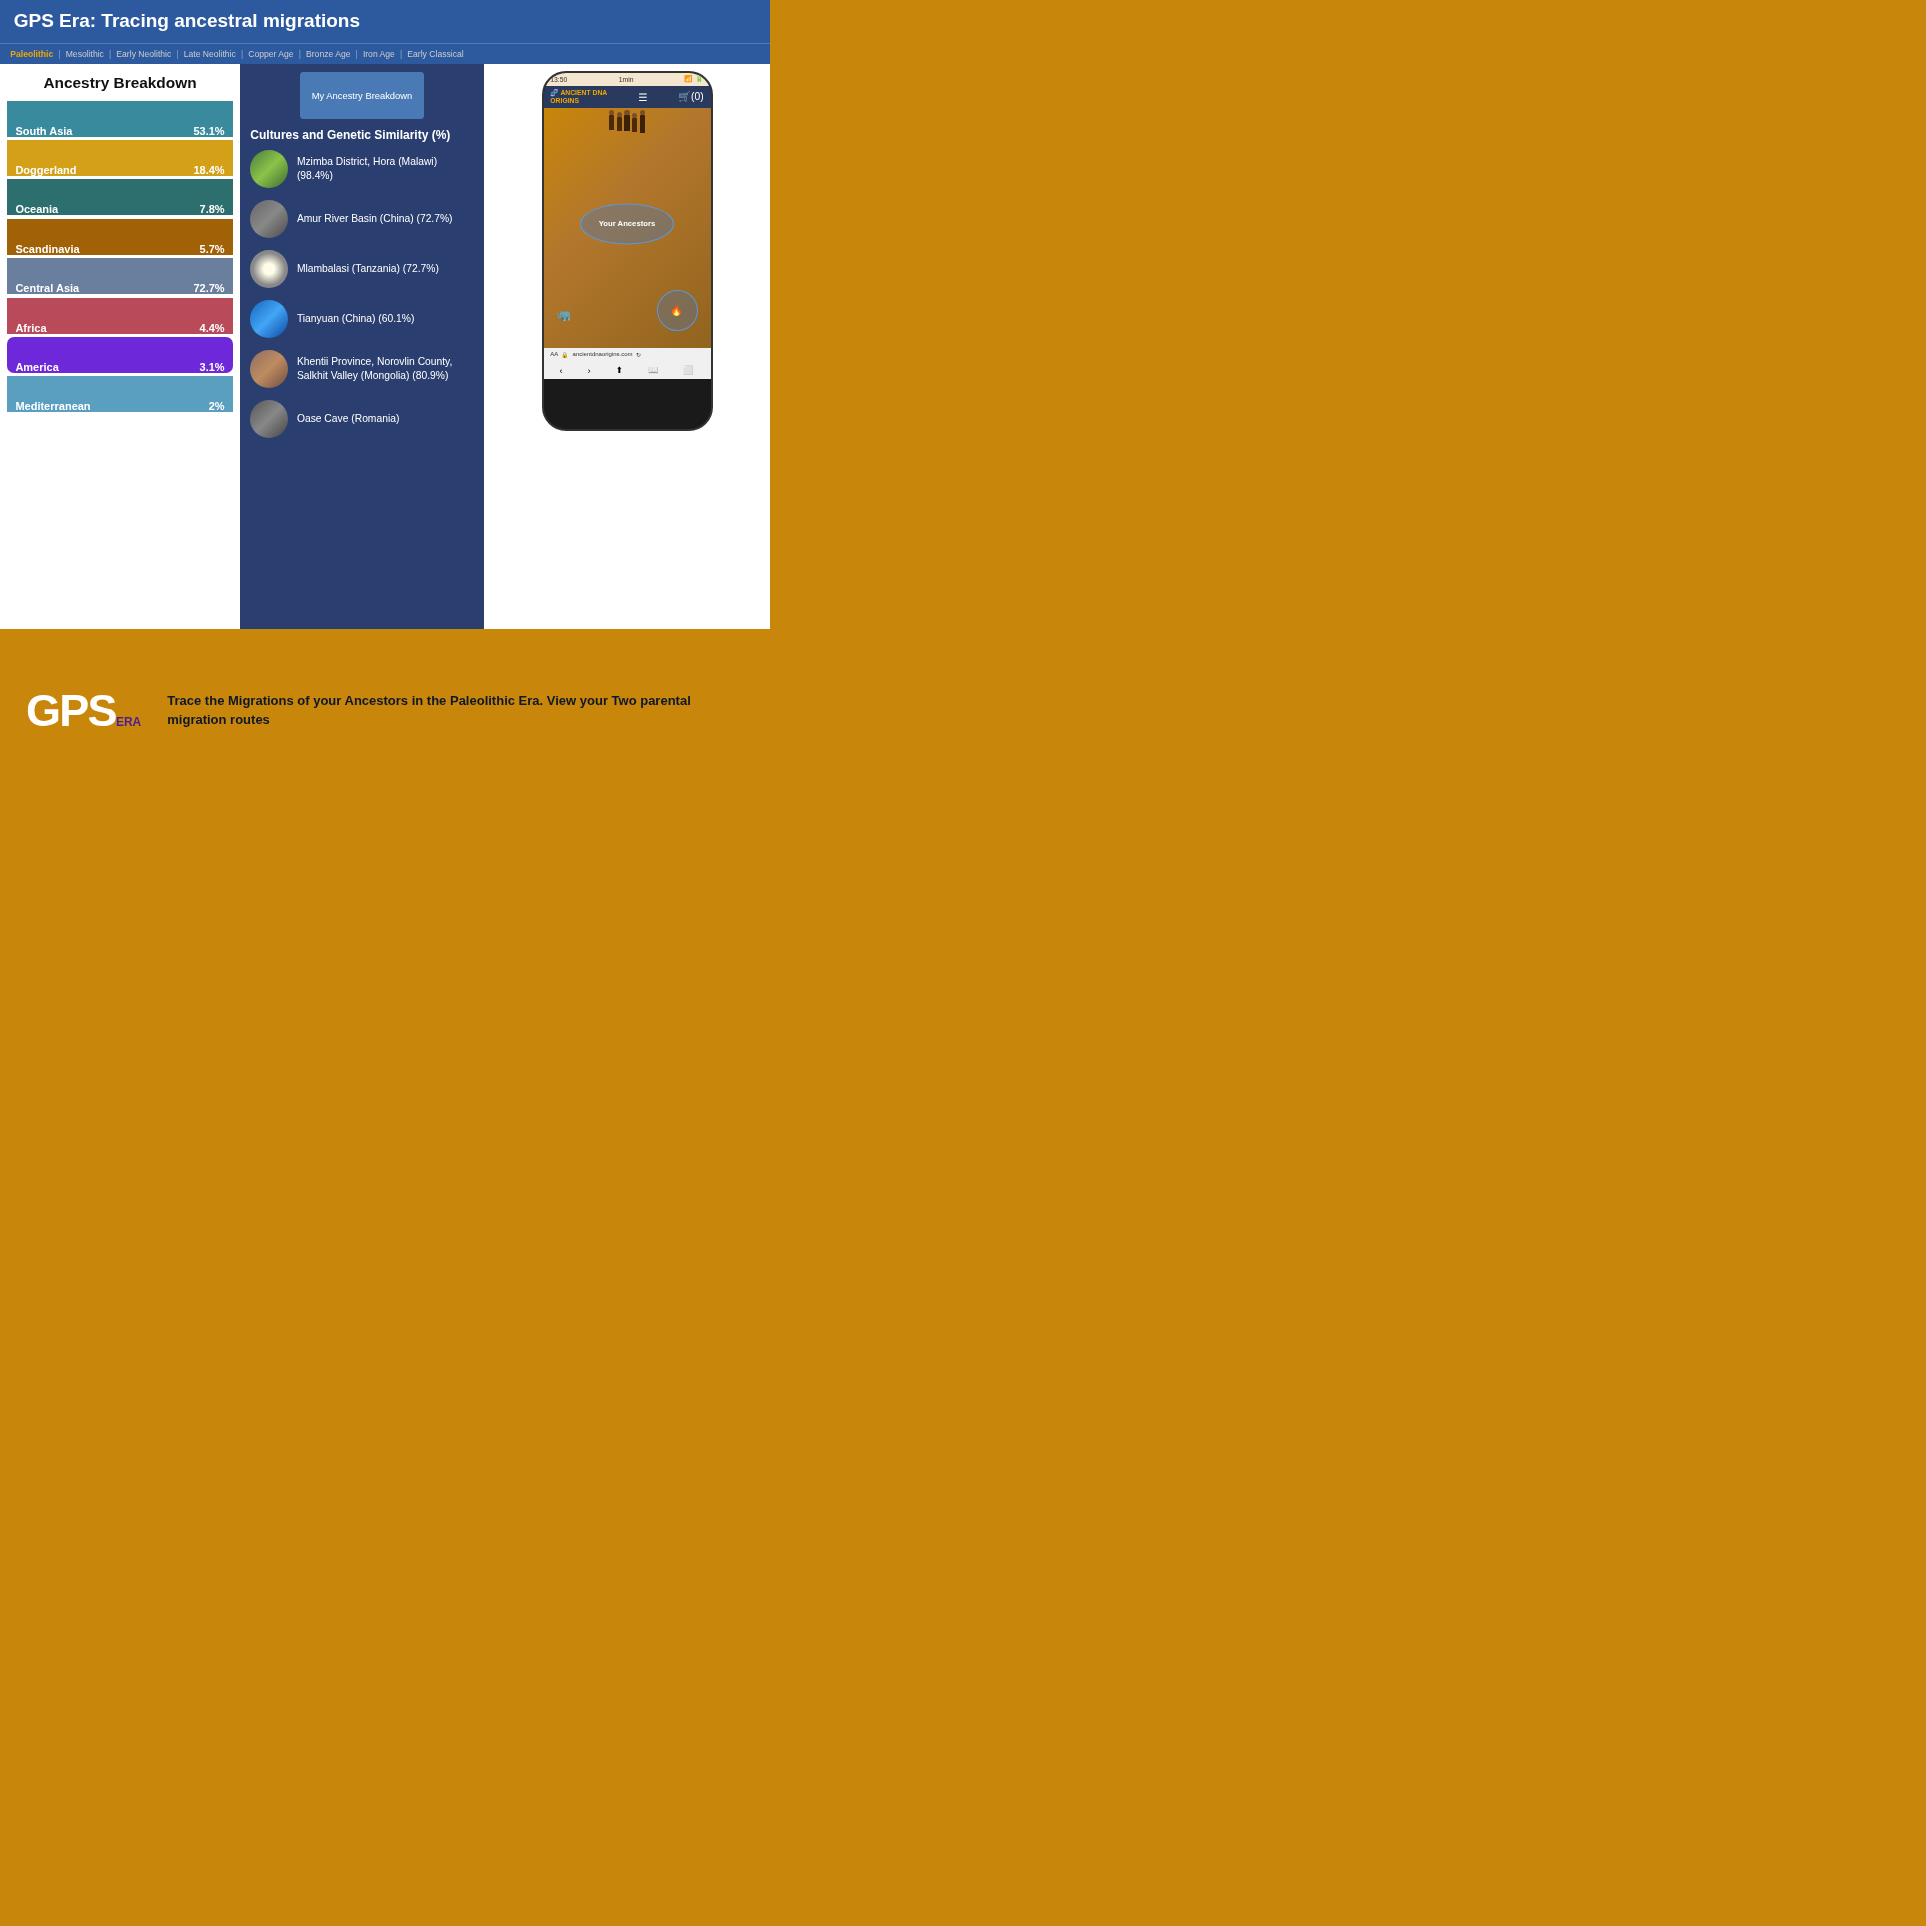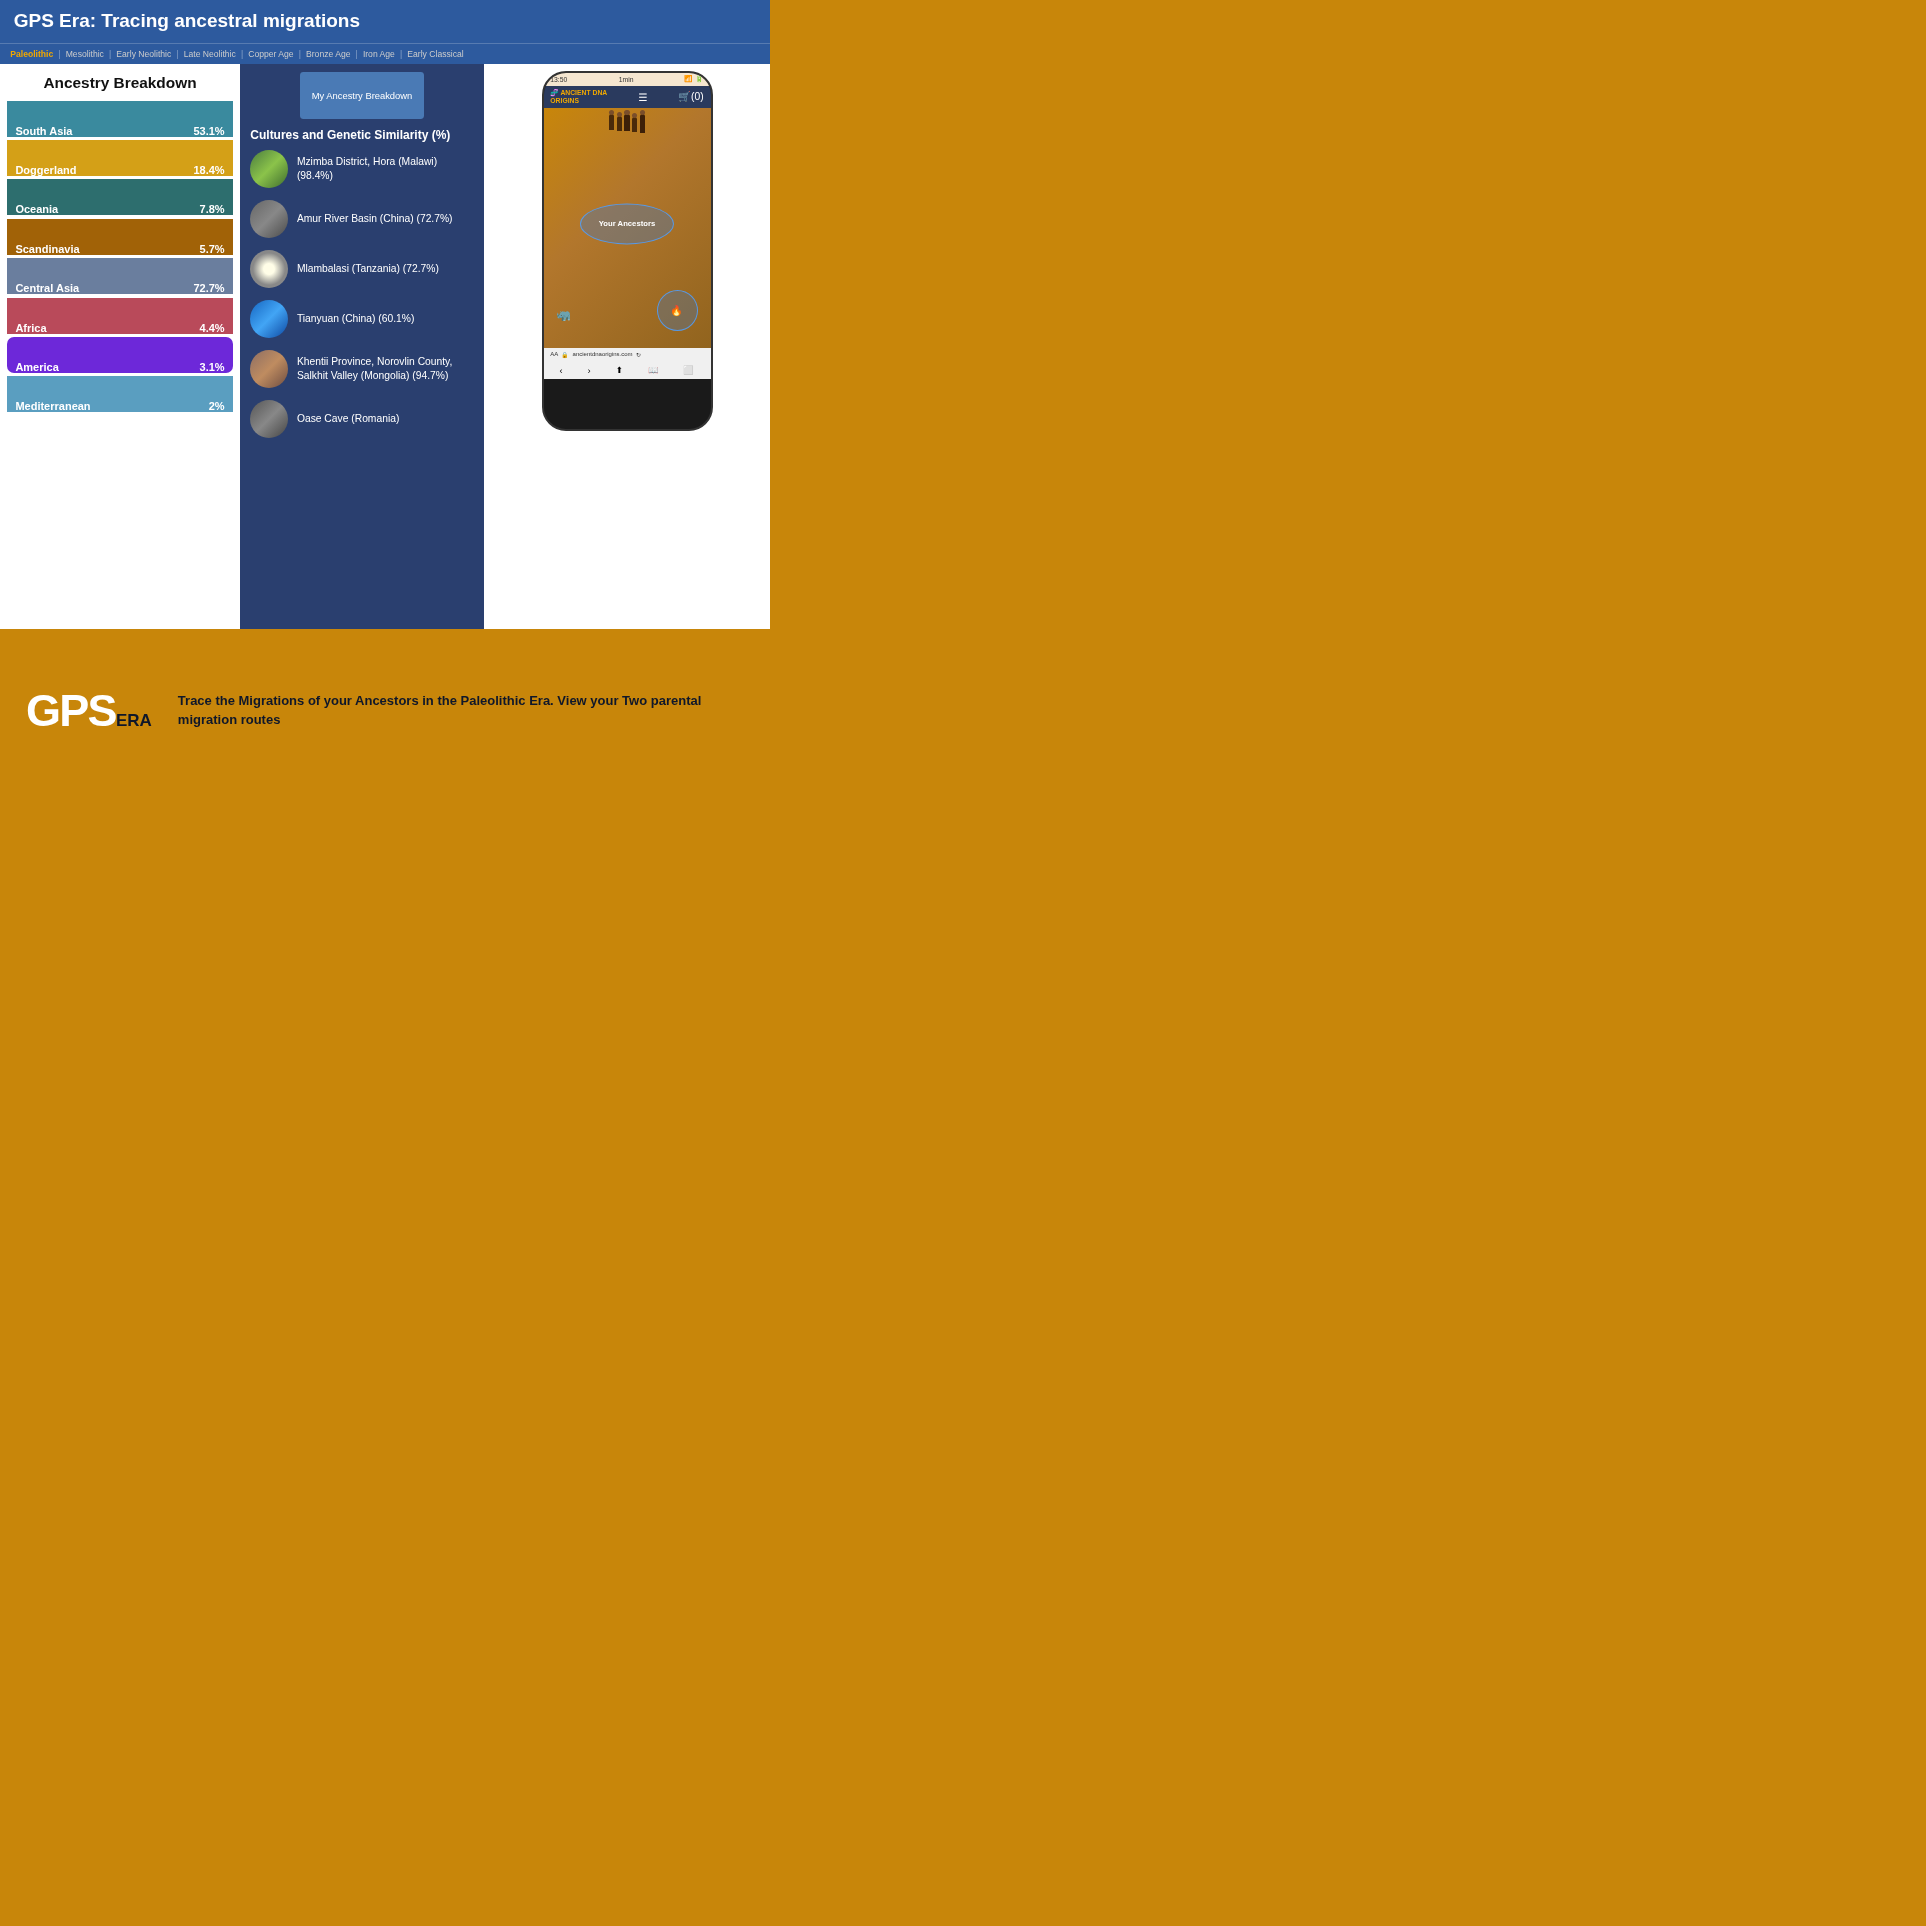--- a/index.html
+++ b/index.html
@@ -206,23 +206,23 @@
       flex-shrink: 0;
     }
     .gps-big {
       font-size: 45px;
       font-weight: 900;
       color: white;
       line-height: 1;
       letter-spacing: -1.7px;
     }
     .gps-era {
-      font-size: 17px;
+      font-size: 12px;
       font-weight: 700;
-      color: #0f172a;
+      color: #4c1d95;
       text-align: center;
     }
     .bottom-text {
       color: #0f172a;
       font-size: 13px;
       font-weight: bold;
       line-height: 1.5;
     }
 
     
@@ -317,21 +317,21 @@
         <div class="culture-text">Mlambalasi (Tanzania) (72.7%)</div>
       </div>
 
       <div class="culture-item">
         <div class="culture-img img-tianyuan"></div>
         <div class="culture-text">Tianyuan (China) (60.1%)</div>
       </div>
 
       <div class="culture-item">
         <div class="culture-img img-mongolia"></div>
-        <div class="culture-text">Khentii Province, Norovlin County, Salkhit Valley (Mongolia) (94.7%)</div>
+        <div class="culture-text">Khentii Province, Norovlin County, Salkhit Valley (Mongolia) (80.9%)</div>
       </div>
 
       <div class="culture-item">
         <div class="culture-img img-romania"></div>
         <div class="culture-text">Oase Cave (Romania)</div>
       </div>
 
     </div>
   </div>
 

